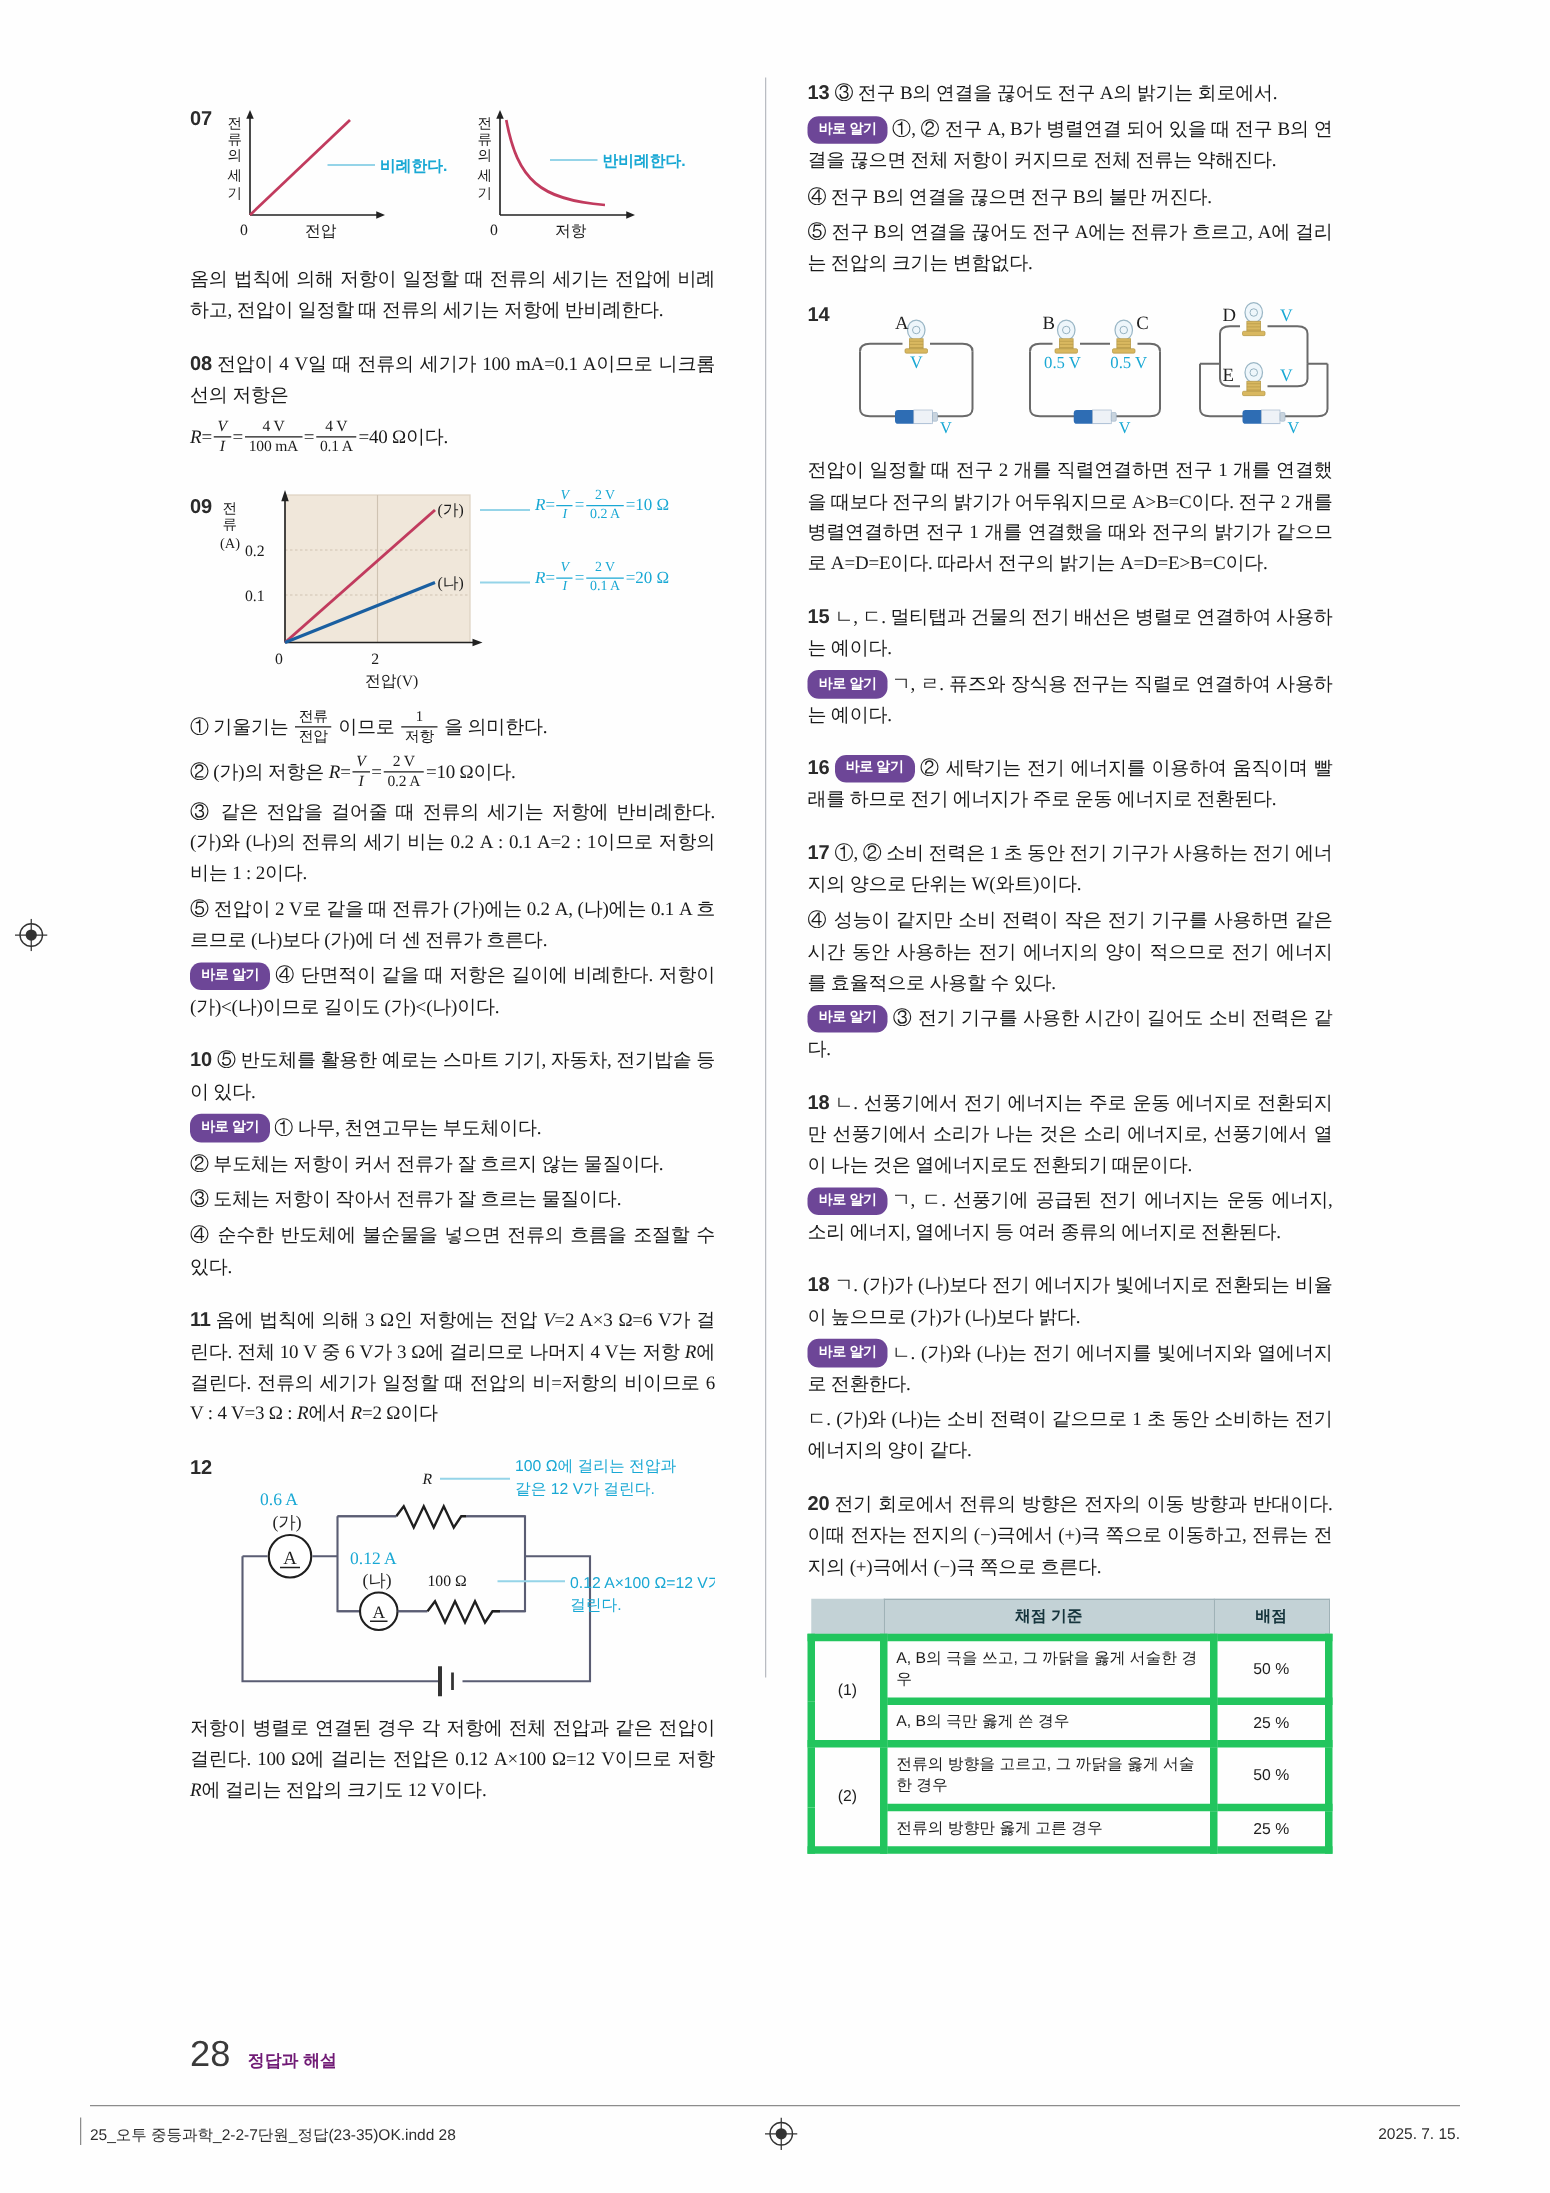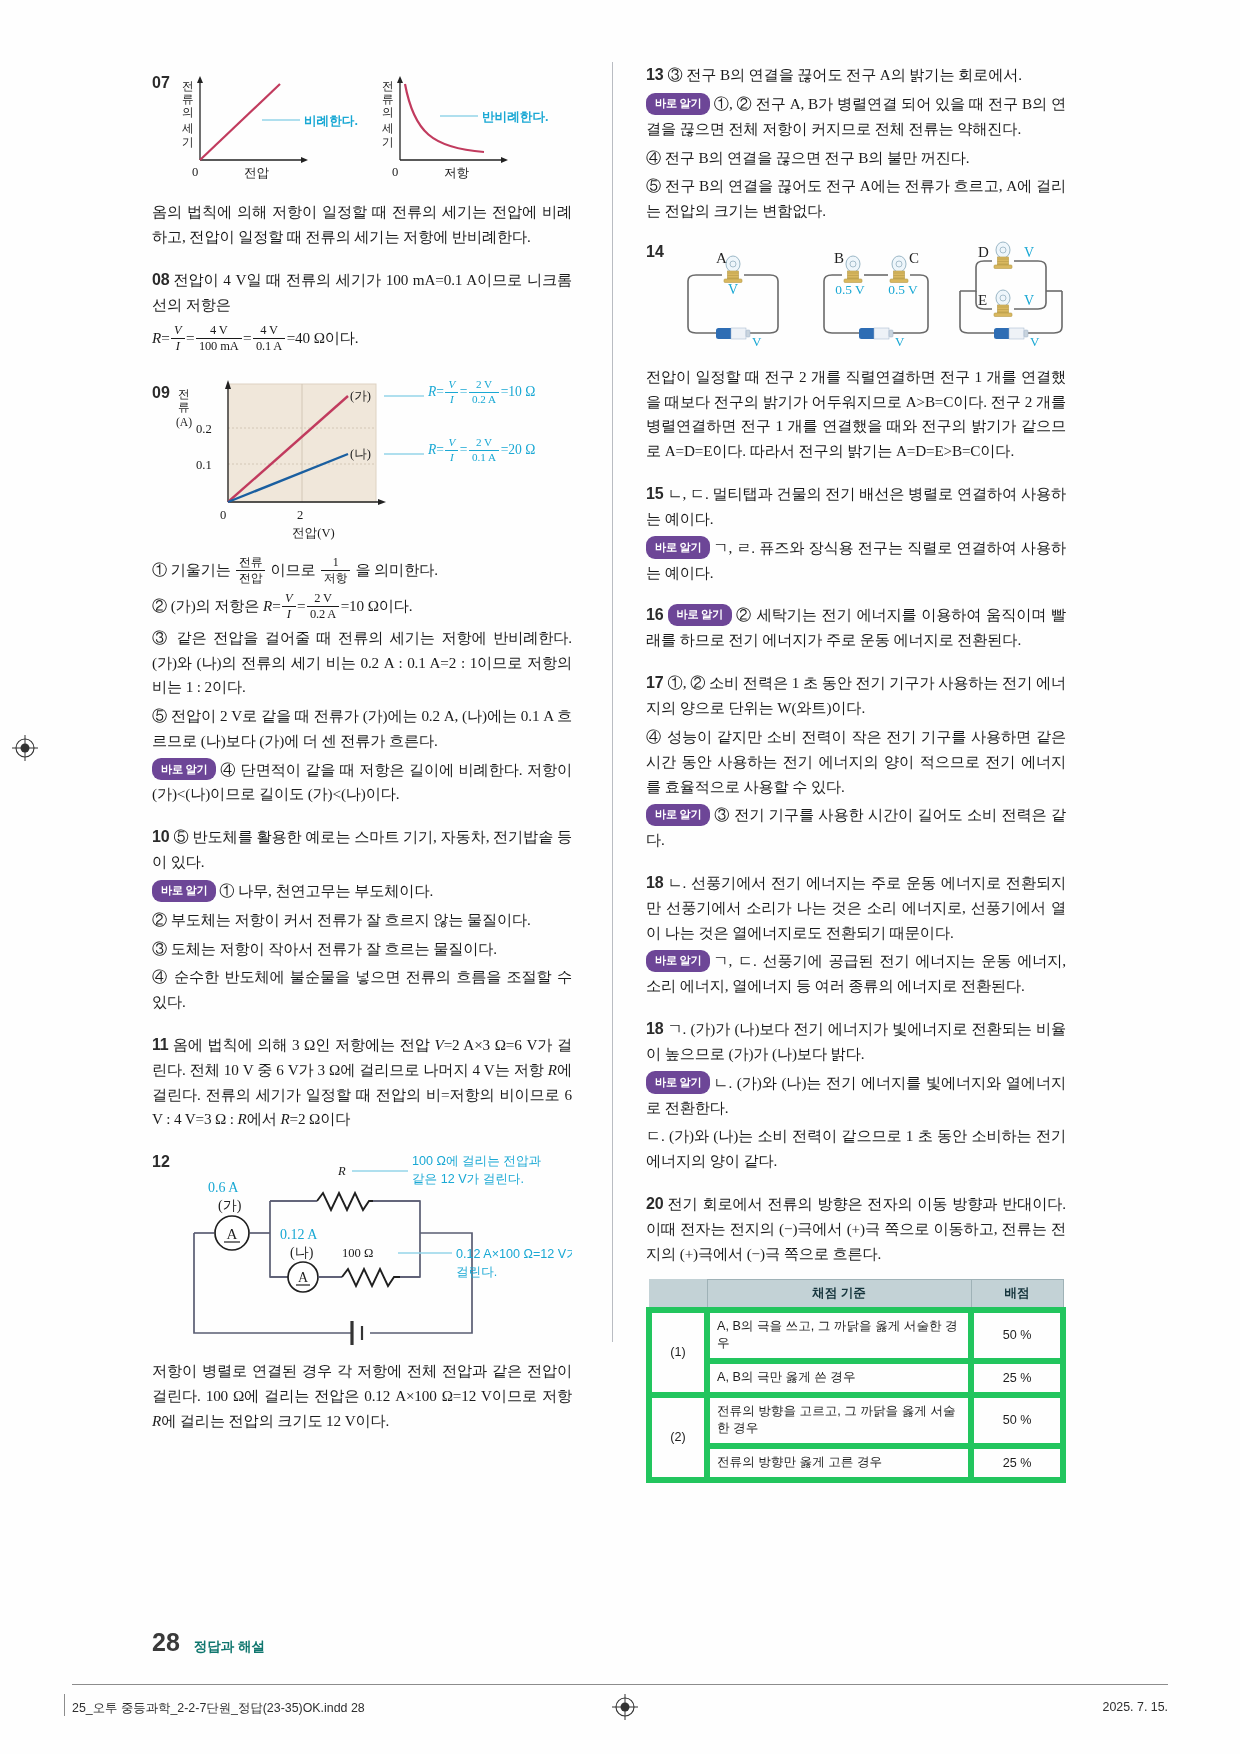--- a/index.html
+++ b/index.html
@@ -81,21 +81,21 @@
     font-size: 0.82em;
     margin: 0 1.5px;
     position: relative;
     top: -1px;
   }
   .frac .num { display: block; padding: 0 3px 1px 3px; }
   .frac .den { display: block; border-top: 1.1px solid currentColor; padding: 1px 3px 0 3px; }
   .frac.kor { font-size: 0.78em; }
 
   
-  .fig07 { position: relative; height: 120px; margin: 4px 0 14px 0; }
+  .fig07 { position: relative; height: 120px; margin: 16px 0 14px 0; }
   .axislabel {
     font-family: "Liberation Serif", serif;
     font-size: 12.6px;
     fill: #1a1a1a;
   }
   .cyanlabel {
     font-family: "Liberation Sans", sans-serif;
     font-size: 12.6px;
     fill: #19a8d4;
     font-weight: bold;
@@ -143,29 +143,29 @@
   .pagefoot {
     position: absolute;
     left: 152px;
     top: 1628px;
     display: flex;
     align-items: baseline;
     gap: 14px;
   }
   .pagefoot .pg {
     font-family: "Liberation Sans", sans-serif;
-    font-weight: bold;
-    font-size: 25px;
+    font-weight: normal;
+    font-size: 29px;
     color: #3a3a3a;
   }
   .pagefoot .lbl {
     font-family: "Liberation Sans", sans-serif;
     font-weight: bold;
     font-size: 13.5px;
-    color: #0f766e;
+    color: #701a75;
   }
   .footrule {
     position: absolute;
     left: 72px; right: 72px;
     top: 1684px;
     height: 1px;
     background: #8c8c8c;
   }
   .footbar {
     position: absolute;

